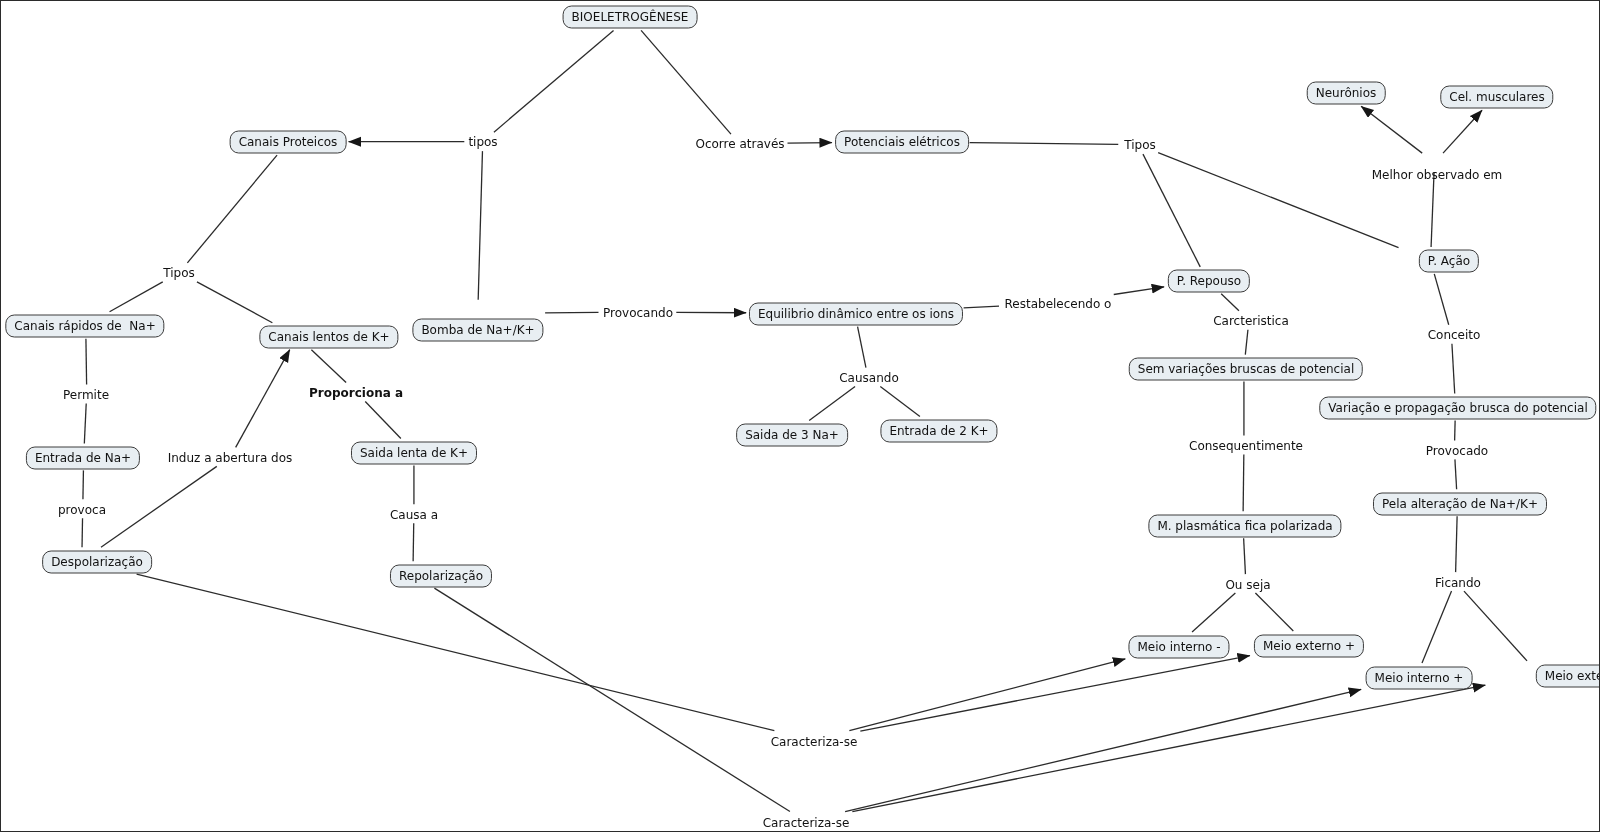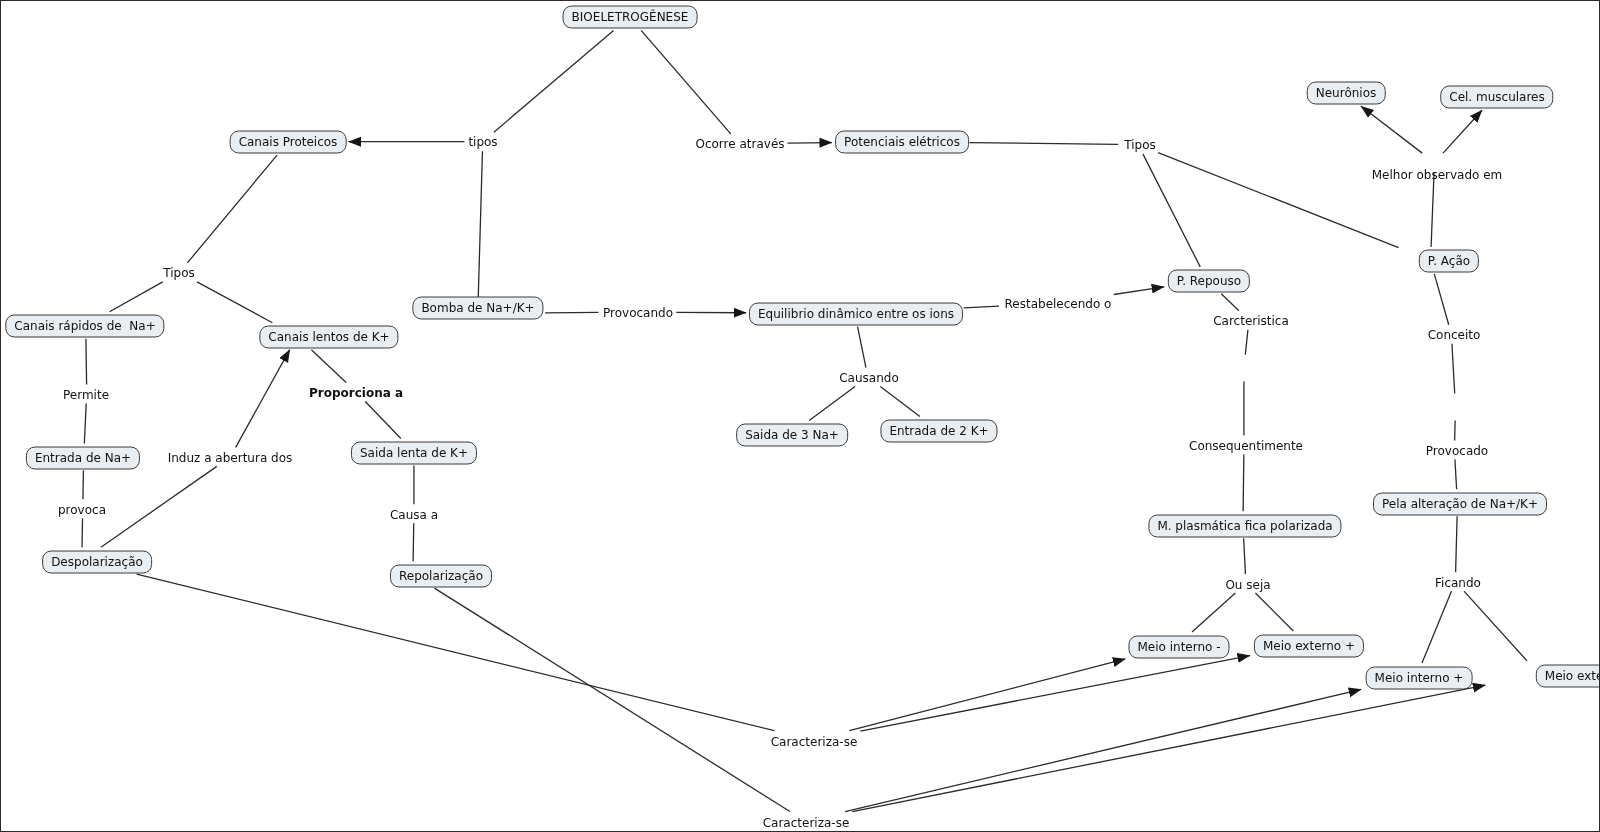--- a/index.html
+++ b/index.html
@@ -97,29 +97,31 @@
     <div class="node" style="left: 287px; top: 141px;">Canais Proteicos</div>
     <div class="node" style="left: 901px; top: 141px;">Potenciais elétricos</div>
     <div class="node" style="left: 1345px; top: 92px;">Neurônios</div>
     <div class="node" style="left: 1496px; top: 96px;">Cel. musculares</div>
     <div class="node" style="left: 84px; top: 325px;">Canais rápidos de  Na+</div>
     <div class="node" style="left: 296px; top: 336px; margin-left: 32px;">Canais lentos de K+</div>
     <div class="node" style="left: 82px; top: 457px;">Entrada de Na+</div>
     <div class="node" style="left: 96px; top: 561px;">Despolarização</div>
     <div class="node" style="left: 413px; top: 452px;">Saida lenta de K+</div>
     <div class="node" style="left: 412px; top: 575px; margin-left: 28px;">Repolarização</div>
-    <div class="node" style="left: 477px; top: 307px;">Bomba de Na+/K+</div>
+    <div class="node" style="left: 477px; top: 329px;">Bomba de Na+/K+</div>
     <div class="node" style="left: 855px; top: 313px;">Equilibrio dinâmico entre os ions</div>
     <div class="node" style="left: 791px; top: 434px;">Saida de 3 Na+</div>
     <div class="node" style="left: 938px; top: 430px;">Entrada de 2 K+</div>
     <div class="node" style="left: 1208px; top: 280px;">P. Repouso</div>
+    <div class="node" style="left: 1245px; top: 368px;">Sem variações bruscas de potencial</div>
     <div class="node" style="left: 1244px; top: 525px;">M. plasmática fica polarizada</div>
     <div class="node" style="left: 1178px; top: 646px;">Meio interno -</div>
     <div class="node" style="left: 1308px; top: 645px;">Meio externo +</div>
     <div class="node" style="left: 1432px; top: 260px; margin-left: 16px;">P. Ação</div>
+    <div class="node" style="left: 1457px; top: 407px;">Variação e propagação brusca do potencial</div>
     <div class="node" style="left: 1459px; top: 503px;">Pela alteração de Na+/K+</div>
     <div class="node" style="left: 1418px; top: 677px;">Meio interno +</div>
     <div class="node" style="left: 1541px; top: 675px; margin-left: 46px;">Meio externo -</div>
     <div class="link-label" style="left: 482px; top: 141px;">tipos</div>
     <div class="link-label" style="left: 739px; top: 143px;">Ocorre através</div>
     <div class="link-label" style="left: 1139px; top: 144px;">Tipos</div>
     <div class="link-label" style="left: 178px; top: 272px;">Tipos</div>
     <div class="link-label" style="left: 85px; top: 394px;">Permite</div>
     <div class="link-label" style="left: 81px; top: 509px;">provoca</div>
     <div class="link-label" style="left: 229px; top: 457px;">Induz a abertura dos</div>

